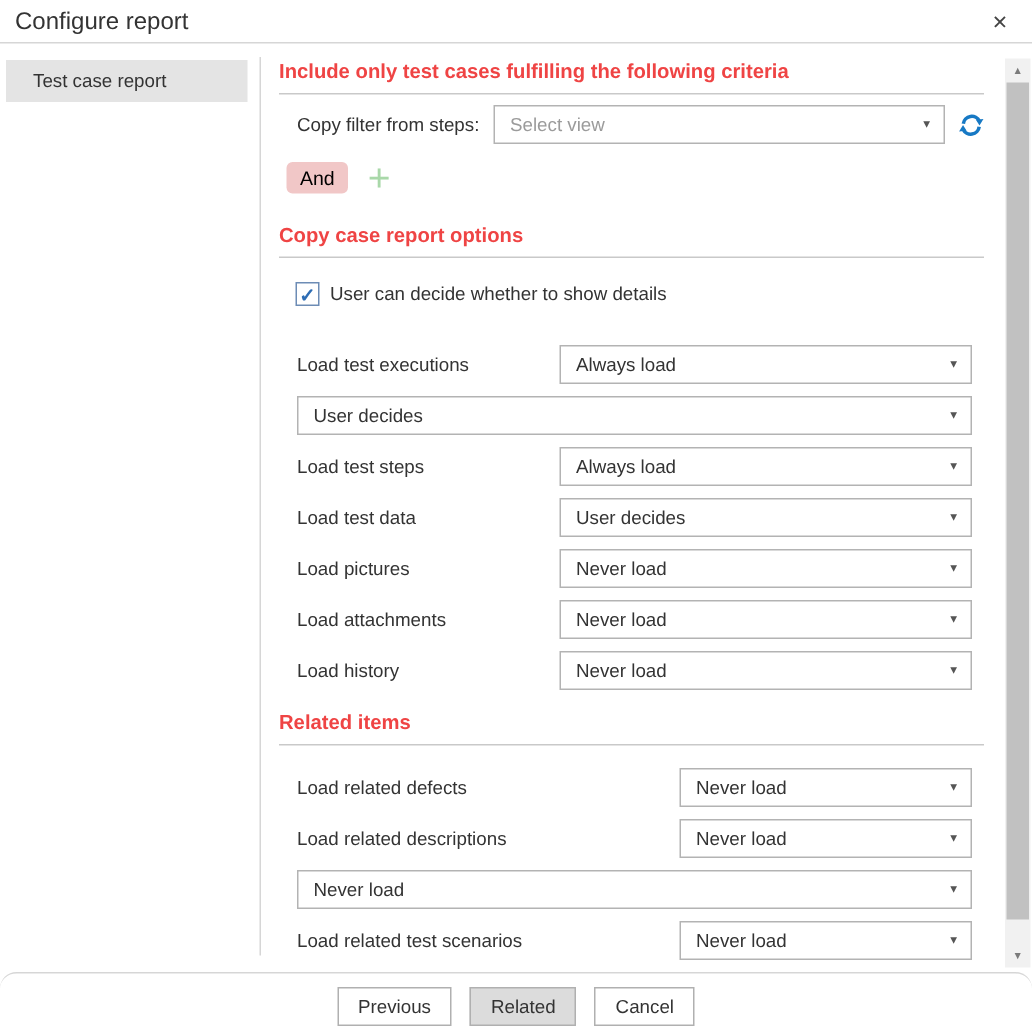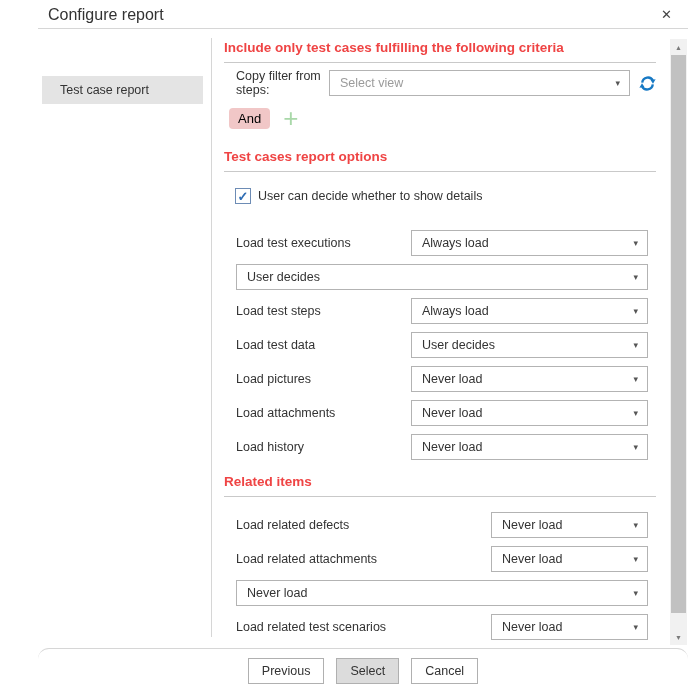--- a/index.html
+++ b/index.html
@@ -3,21 +3,21 @@
 <meta charset="utf-8">
 <style>
   * { margin:0; padding:0; box-sizing:border-box; }
   html,body { width:688px; height:690px; }
   body {
     font-family:"Liberation Sans", sans-serif;
     background:#ffffff;
     color:#333333;
     overflow:hidden;
   }
-  .dialog { width:688px; height:690px; background:#fff; position:relative; display:flex; flex-direction:column;padding-left:38px; }
+  .dialog { width:688px; height:690px; background:#fff; position:relative; display:flex; flex-direction:column; }
 
   
   .dialog-header {
     height:29px; flex:0 0 29px;
     border-bottom:1px solid #d6d6d6;
     display:flex; align-items:center; justify-content:space-between;
     padding:0 12px 0 10px;
   }
   .dialog-title { font-size:16px; color:#333; padding-top:1px; }
   .close-btn {
@@ -28,21 +28,20 @@
   
   .dialog-body { flex:1 1 auto; display:flex; position:relative; overflow:hidden; }
   .v-divider { position:absolute; left:173px; top:9px; height:599px; width:1px; background:#d6d6d6; }
 
   .sidebar { width:173px; flex:0 0 173px; padding-top:11px; }
   .sidebar-item {
     margin-left:4px; width:161px; height:28px;
     background:#e4e4e4; color:#333;
     font-size:12.5px; line-height:28px; padding-left:18px;
     cursor:pointer;
-    margin-top:36px;
   }
 
   .content { flex:1 1 auto; padding:11px 32px 0 13px; overflow:hidden; }
 
   .section-heading {
     font-size:13.5px; font-weight:bold; color:#ef4444;
     padding-bottom:7px; border-bottom:1px solid #c9c9c9;
   }
   .h-options { margin-top:20px; }
   .h-related { margin-top:14px; }
@@ -152,21 +151,21 @@
             <polygon points="5.7,12.8 0.4,13.4 3.2,8.8" fill="#1779c4"></polygon>
           </svg>
         </span>
       </div>
 
       <div class="and-row">
         <span class="and-badge">And</span>
         <span class="plus-icon">+</span>
       </div>
 
-      <div class="section-heading h-options">Test cases report options</div>
+      <div class="section-heading h-options">Copy case report options</div>
 
       <div class="checkbox-row">
         <span class="checkbox">
           <span>✓</span>
         </span>
         <span class="checkbox-label">User can decide whether to show details</span>
       </div>
 
       <div class="rows main-rows">
   <div class="form-row">
@@ -230,21 +229,21 @@
       <div class="rows related-rows">
   <div class="form-row">
     <span class="row-label">Load related defects</span>
     <div class="select">
       <span class="select-value">Never load</span>
       <span class="arrow">▾</span>
     </div>
   </div>
 
   <div class="form-row">
-    <span class="row-label">Load related attachments</span>
+    <span class="row-label">Load related descriptions</span>
     <div class="select">
       <span class="select-value">Never load</span>
       <span class="arrow">▾</span>
     </div>
   </div>
 
   <div class="form-row">
     <div class="select">
       <span class="select-value">Never load</span>
       <span class="arrow">▾</span>
@@ -264,17 +263,17 @@
 
     <div class="scrollbar">
       <span class="scroll-arrow">▲</span>
       <span class="scroll-thumb"></span>
       <span class="scroll-arrow">▼</span>
     </div>
   </div>
 
   <div class="dialog-footer">
     <button class="btn">Previous</button>
-    <button class="btn default">Select</button>
+    <button class="btn default">Related</button>
     <button class="btn">Cancel</button>
   </div>
 
 </div>
 
 </body></html>

